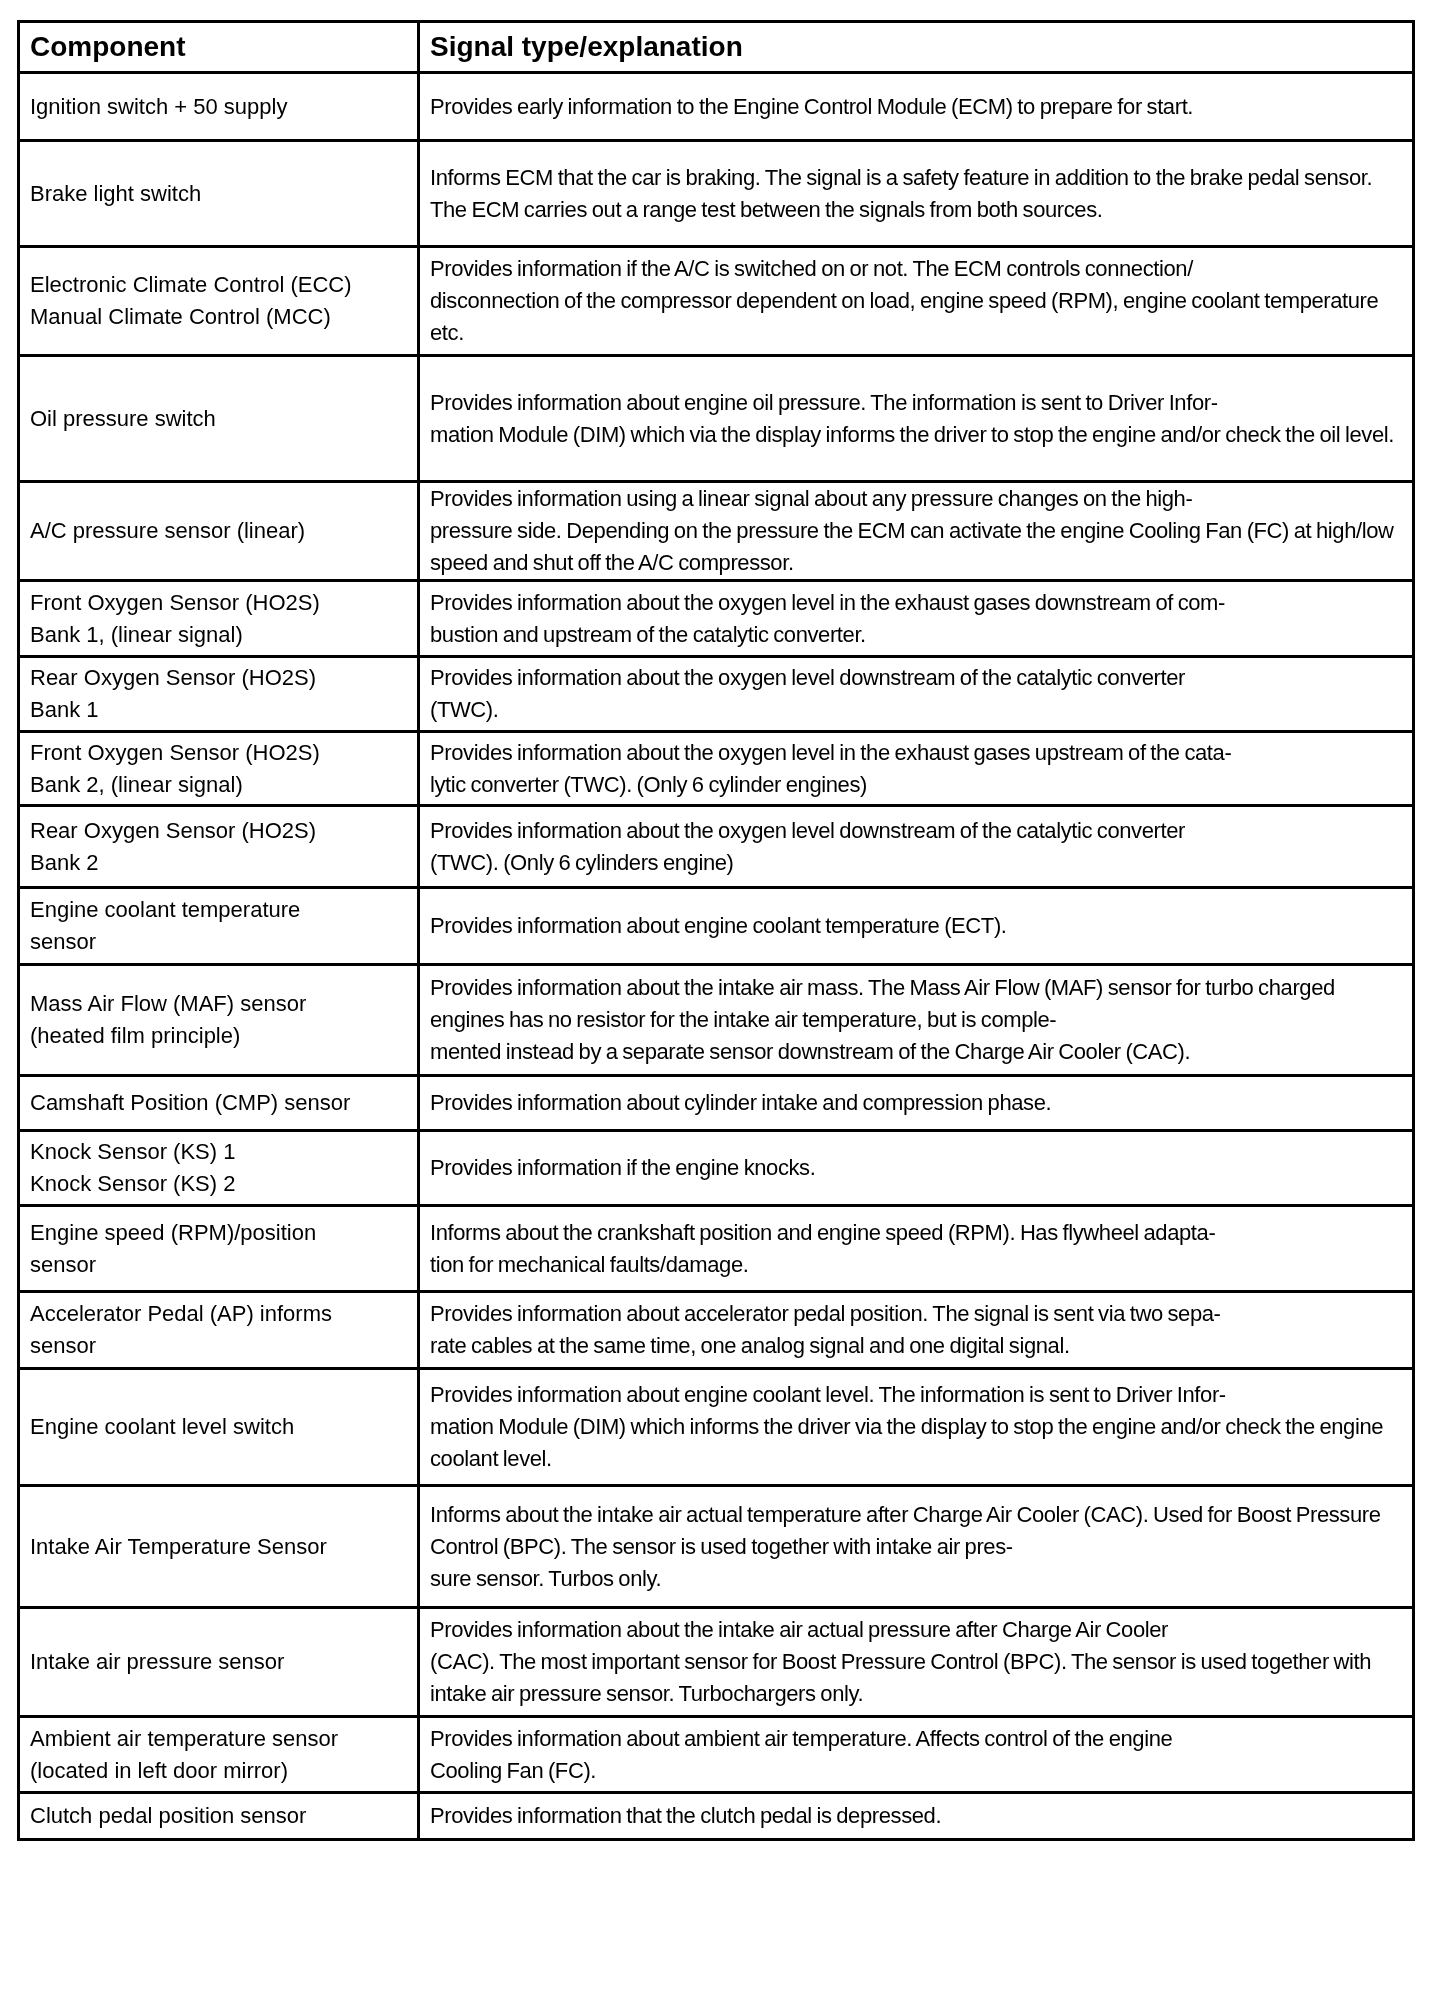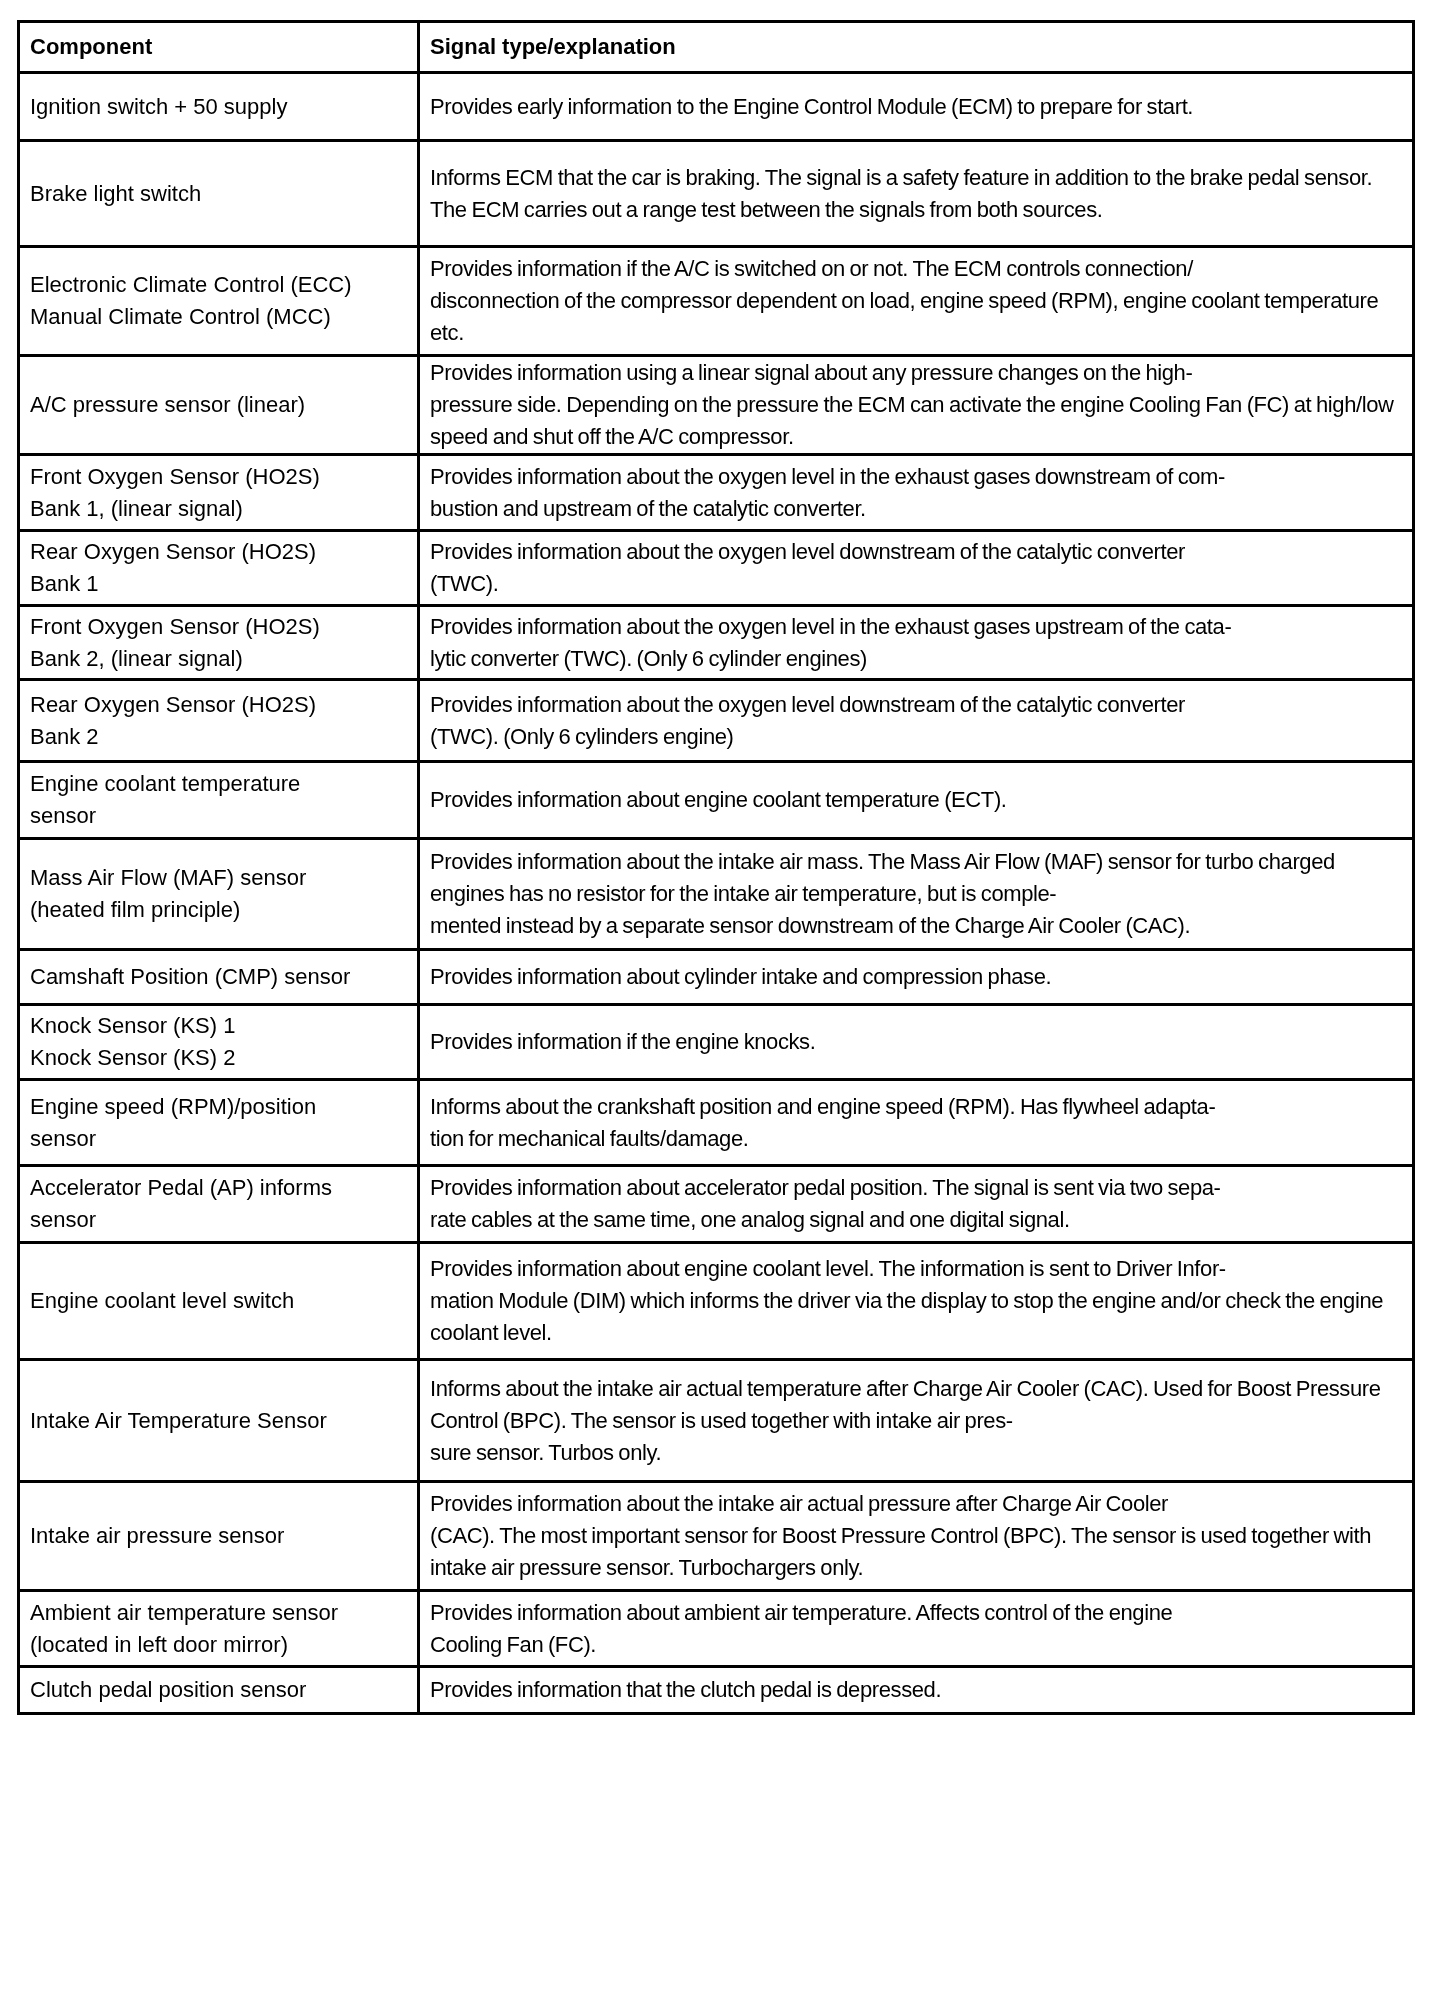--- a/index.html
+++ b/index.html
@@ -15,21 +15,21 @@
       font-size: 22px;
       line-height: 32px;
     }
     .table td, .table th {
       border: 3px solid #000000;
       padding: 0 10px;
       vertical-align: middle;
       text-align: left;
       white-space: pre-line;
     }
-    .table th { font-weight: bold; font-size: 22px; margin-left: 28px; }
+    .table th { font-weight: bold; font-size: 28px; margin-left: 28px; }
     col.c1 { width: 400px; }
     col.c2 { width: 995px; }
     .desc { letter-spacing: -0.4px; word-spacing: -1px; }
   </style>
 </head>
 <body>
 
 <table class="table">
   <colgroup>
       <col class="c1">
@@ -48,20 +48,25 @@
       </tr>
       <tr style="height: 106px;">
         <td>Brake light switch</td>
         <td class="desc">Informs ECM that the car is braking. The signal is a safety feature in addition to the brake pedal sensor. The ECM carries out a range test between the signals from both sources.</td>
       </tr>
       <tr style="height: 109px;">
         <td>Electronic Climate Control (ECC)
 Manual Climate Control (MCC)</td>
         <td class="desc">Provides information if the A/C is switched on or not. The ECM controls connection/
 disconnection of the compressor dependent on load, engine speed (RPM), engine coolant temperature etc.</td>
+      </tr>
+      <tr style="height: 126px;">
+        <td>Oil pressure switch</td>
+        <td class="desc">Provides information about engine oil pressure. The information is sent to Driver Infor-
+mation Module (DIM) which via the display informs the driver to stop the engine and/or check the oil level.</td>
       </tr>
       <tr style="height: 98px;">
         <td>A/C pressure sensor (linear)</td>
         <td class="desc">Provides information using a linear signal about any pressure changes on the high-
 pressure side. Depending on the pressure the ECM can activate the engine Cooling Fan (FC) at high/low speed and shut off the A/C compressor.</td>
       </tr>
       <tr style="height: 76px;">
         <td>Front Oxygen Sensor (HO2S)
 Bank 1, (linear signal)</td>
         <td class="desc">Provides information about the oxygen level in the exhaust gases downstream of com-

